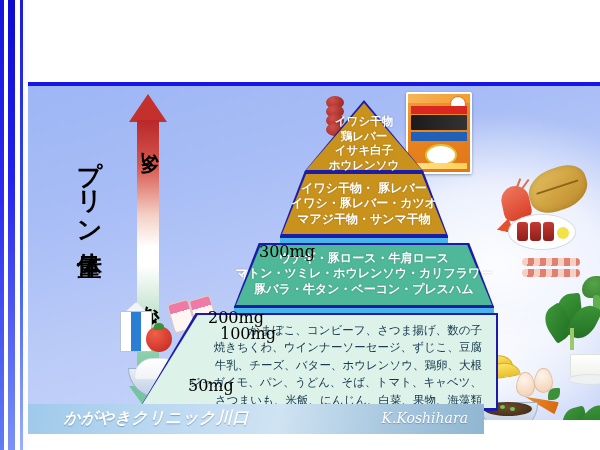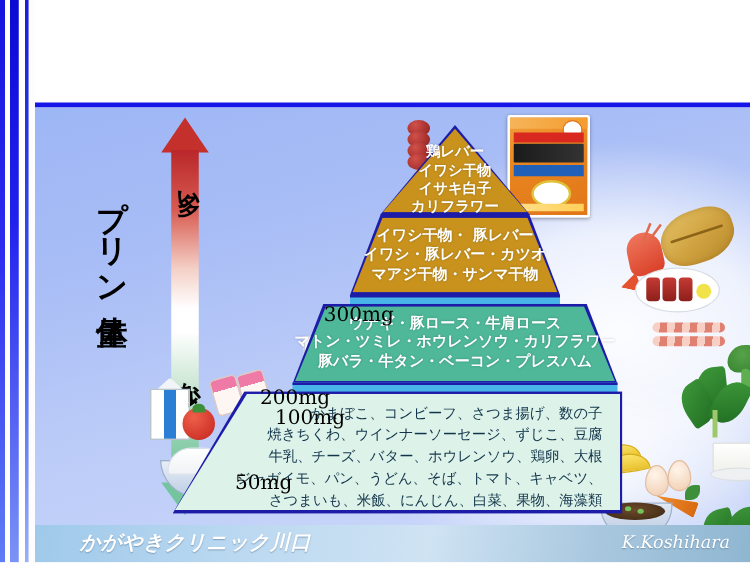--- a/index.html
+++ b/index.html
@@ -315,21 +315,21 @@
   #dango .bl{position:absolute;top:2px;width:13px;height:13px;border-radius:50%;
       background:radial-gradient(circle at 35% 30%,#b97a3c,#7d4a18);}
   #dango .g1{left:2px;} #dango .g2{left:14px;} #dango .g3{left:26px;}
 
   
   #hook{left:208px;top:256px;width:36px;height:30px;
       border:5px solid #16161a;border-left:none;border-top-right-radius:16px;border-bottom-right-radius:16px;
       border-bottom:none;transform:rotate(0deg);}
 
   
-  #footer{position:absolute;left:28px;top:420px;width:572px;height:30px;
+  #footer{position:absolute;left:28px;top:404px;width:456px;height:30px;
       background:linear-gradient(100deg,#9fc9ea 0%,#bcd9f1 30%,#cfe3f3 55%,#a9c8df 78%,#8fb6d1 100%);}
   #footer-left{position:absolute;left:36px;top:4px;
       font-family:"DejaVu Sans","Liberation Sans",sans-serif;
       font-size:16px;font-style:italic;font-weight:700;color:#ffffff;
       text-shadow:0 1px 1px rgba(60,90,120,.45);letter-spacing:.5px;}
   #footer-right{position:absolute;right:16px;top:6px;
       font-family:"DejaVu Serif","Liberation Serif",serif;
       font-size:14px;font-style:italic;color:#ffffff;
       text-shadow:0 1px 1px rgba(60,90,120,.45);}
   .fline{white-space:pre;}
@@ -490,24 +490,24 @@
     </div>
     <div class="food" id="meatbadge">
       <div class="steak"></div>
       <div class="cap"></div>
     </div>
 
     <div class="tier" id="tier1">
       <div class="edge"></div>
       <div class="inner"></div>
       <div class="tier-text">
+        <div class="fline">イワシ干物</div>
         <div class="fline">鶏レバー</div>
-        <div class="fline">イワシ干物</div>
         <div class="fline">イサキ白子</div>
-        <div class="fline">カリフラワー</div>
+        <div class="fline">ホウレンソウ</div>
       </div>
     </div>
 
     <div class="tier" id="tier2">
       <div class="edge"></div>
       <div class="inner"></div>
       <div class="tier-text">
         <div class="fline">イワシ干物・ 豚レバー</div>
         <div class="fline">イワシ・豚レバー・カツオ</div>
         <div class="fline">マアジ干物・サンマ干物</div>

